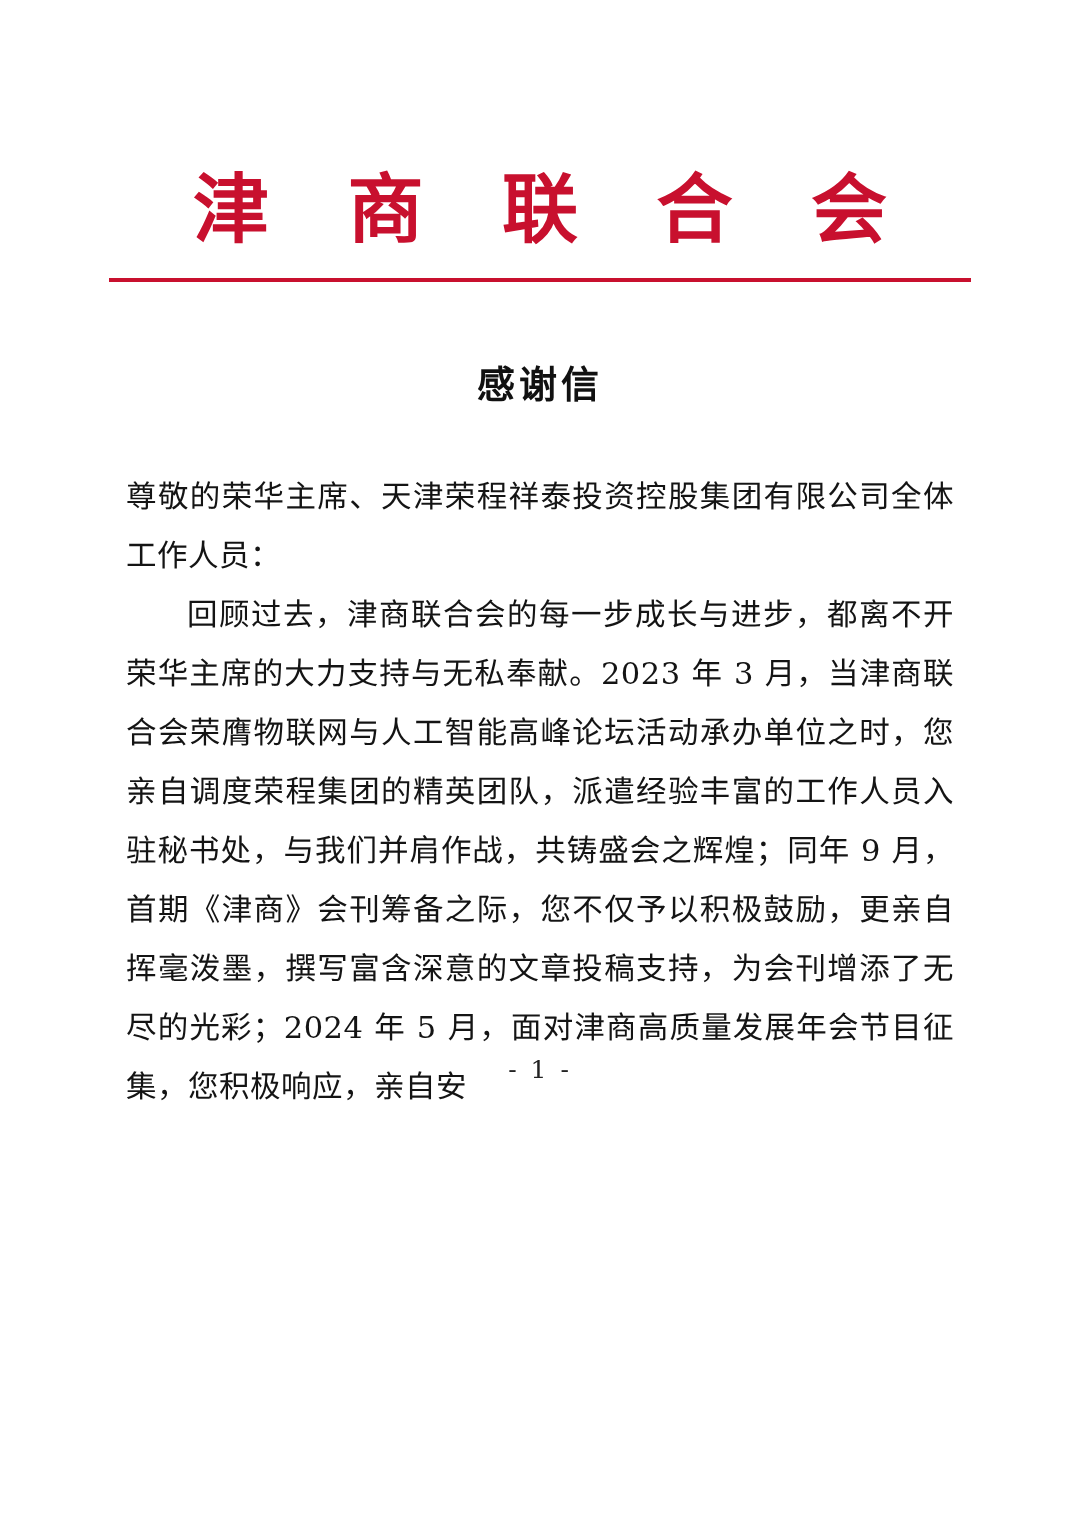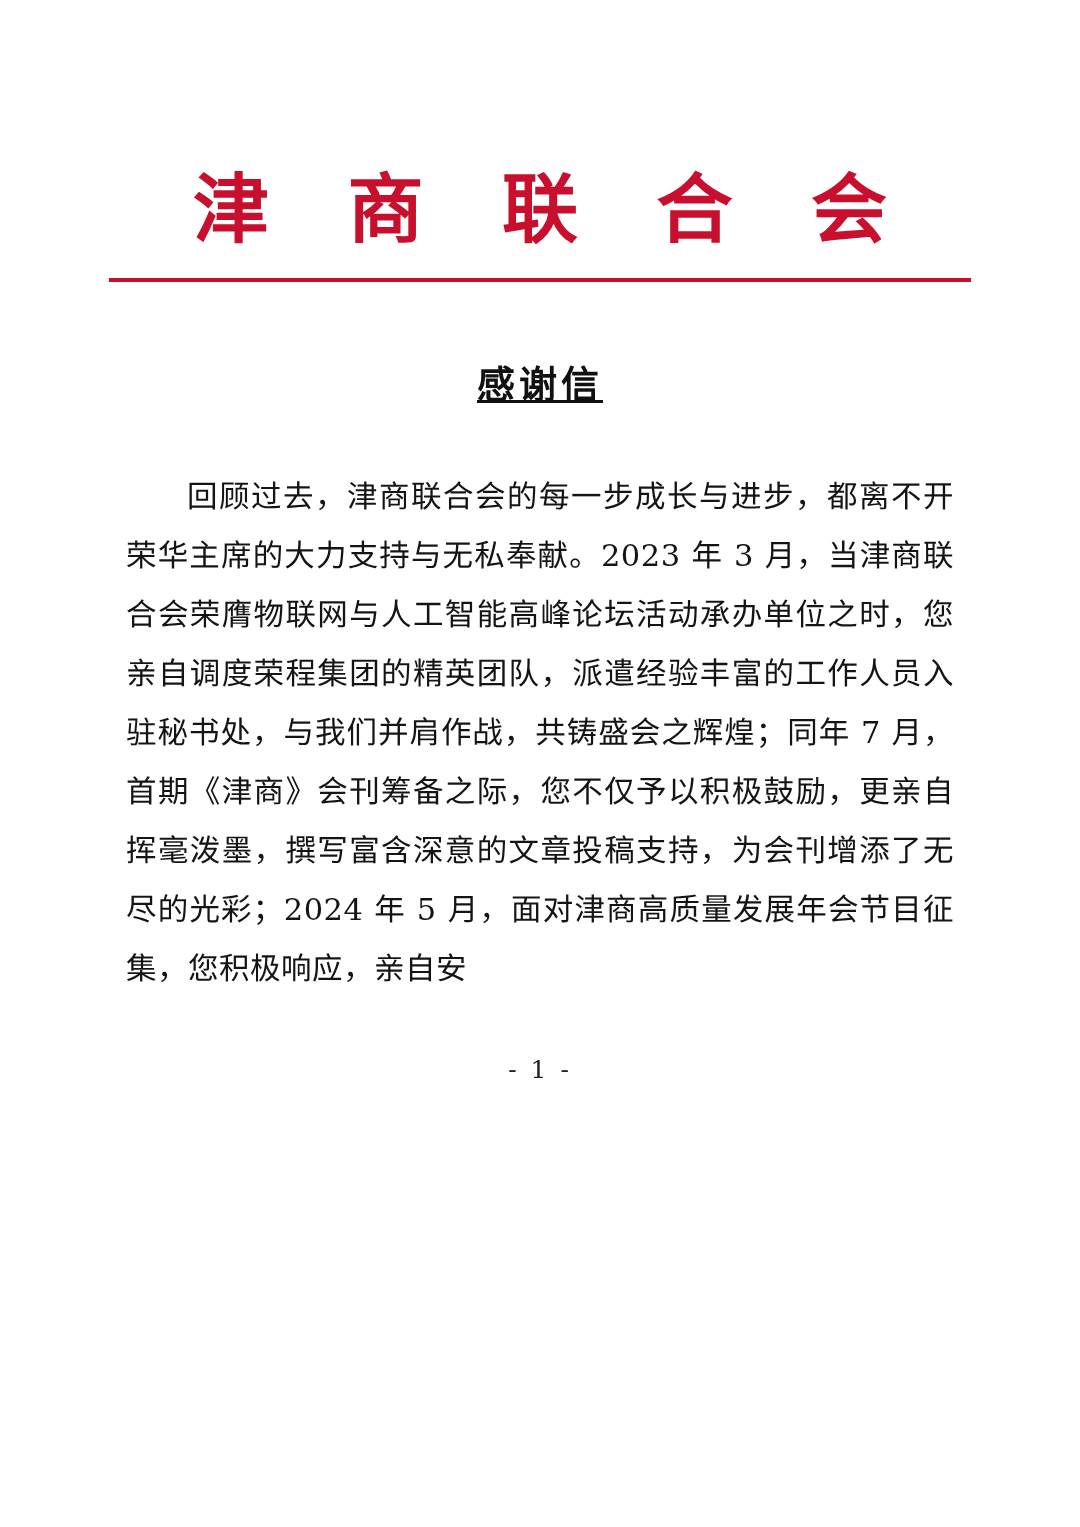--- a/index.html
+++ b/index.html
@@ -48,21 +48,20 @@
 
   
   .doc-title {
     margin-top: 72px;
     text-align: center;
     font-size: 38px;
     font-weight: bold;
     letter-spacing: 4px;
     color: #111111;
     font-family: "DejaVu Serif", "Liberation Serif", serif;
-    text-decoration: underline;
   }
 
   
   .body-block {
     margin: 58px auto 0 auto;
     width: 828px;
   }
   .para {
     font-size: 30.5px;
     line-height: 59px;
@@ -94,18 +93,19 @@
 <div class="page">
 
   <div class="letterhead">
     <div class="letterhead-title">津 商 联 合 会</div>
     <div class="letterhead-rule"></div>
   </div>
 
   <div class="doc-title">感谢信</div>
 
   <div class="body-block">
-    <p class="para indent">回顾过去，津商联合会的每一步成长与进步，都离不开荣华主席的大力支持与无私奉献。2023 年 3 月，当津商联合会荣膺物联网与人工智能高峰论坛活动承办单位之时，您亲自调度荣程集团的精英团队，派遣经验丰富的工作人员入驻秘书处，与我们并肩作战，共铸盛会之辉煌；同年 7 月，首期《津商》会刊筹备之际，您不仅予以积极鼓励，更亲自挥毫泼墨，撰写富含深意的文章投稿支持，为会刊增添了无尽的光彩；2024 年 5 月，面对津商高质量发展年会节目征集，您积极响应，亲自安</p>
+    <p class="para">尊敬的荣华主席、天津荣程祥泰投资控股集团有限公司全体工作人员：</p>
+    <p class="para indent">回顾过去，津商联合会的每一步成长与进步，都离不开荣华主席的大力支持与无私奉献。2023 年 3 月，当津商联合会荣膺物联网与人工智能高峰论坛活动承办单位之时，您亲自调度荣程集团的精英团队，派遣经验丰富的工作人员入驻秘书处，与我们并肩作战，共铸盛会之辉煌；同年 9 月，首期《津商》会刊筹备之际，您不仅予以积极鼓励，更亲自挥毫泼墨，撰写富含深意的文章投稿支持，为会刊增添了无尽的光彩；2024 年 5 月，面对津商高质量发展年会节目征集，您积极响应，亲自安</p>
   </div>
 
   <div class="page-number">- 1 -</div>
 
 </div>
 
 </body></html>

